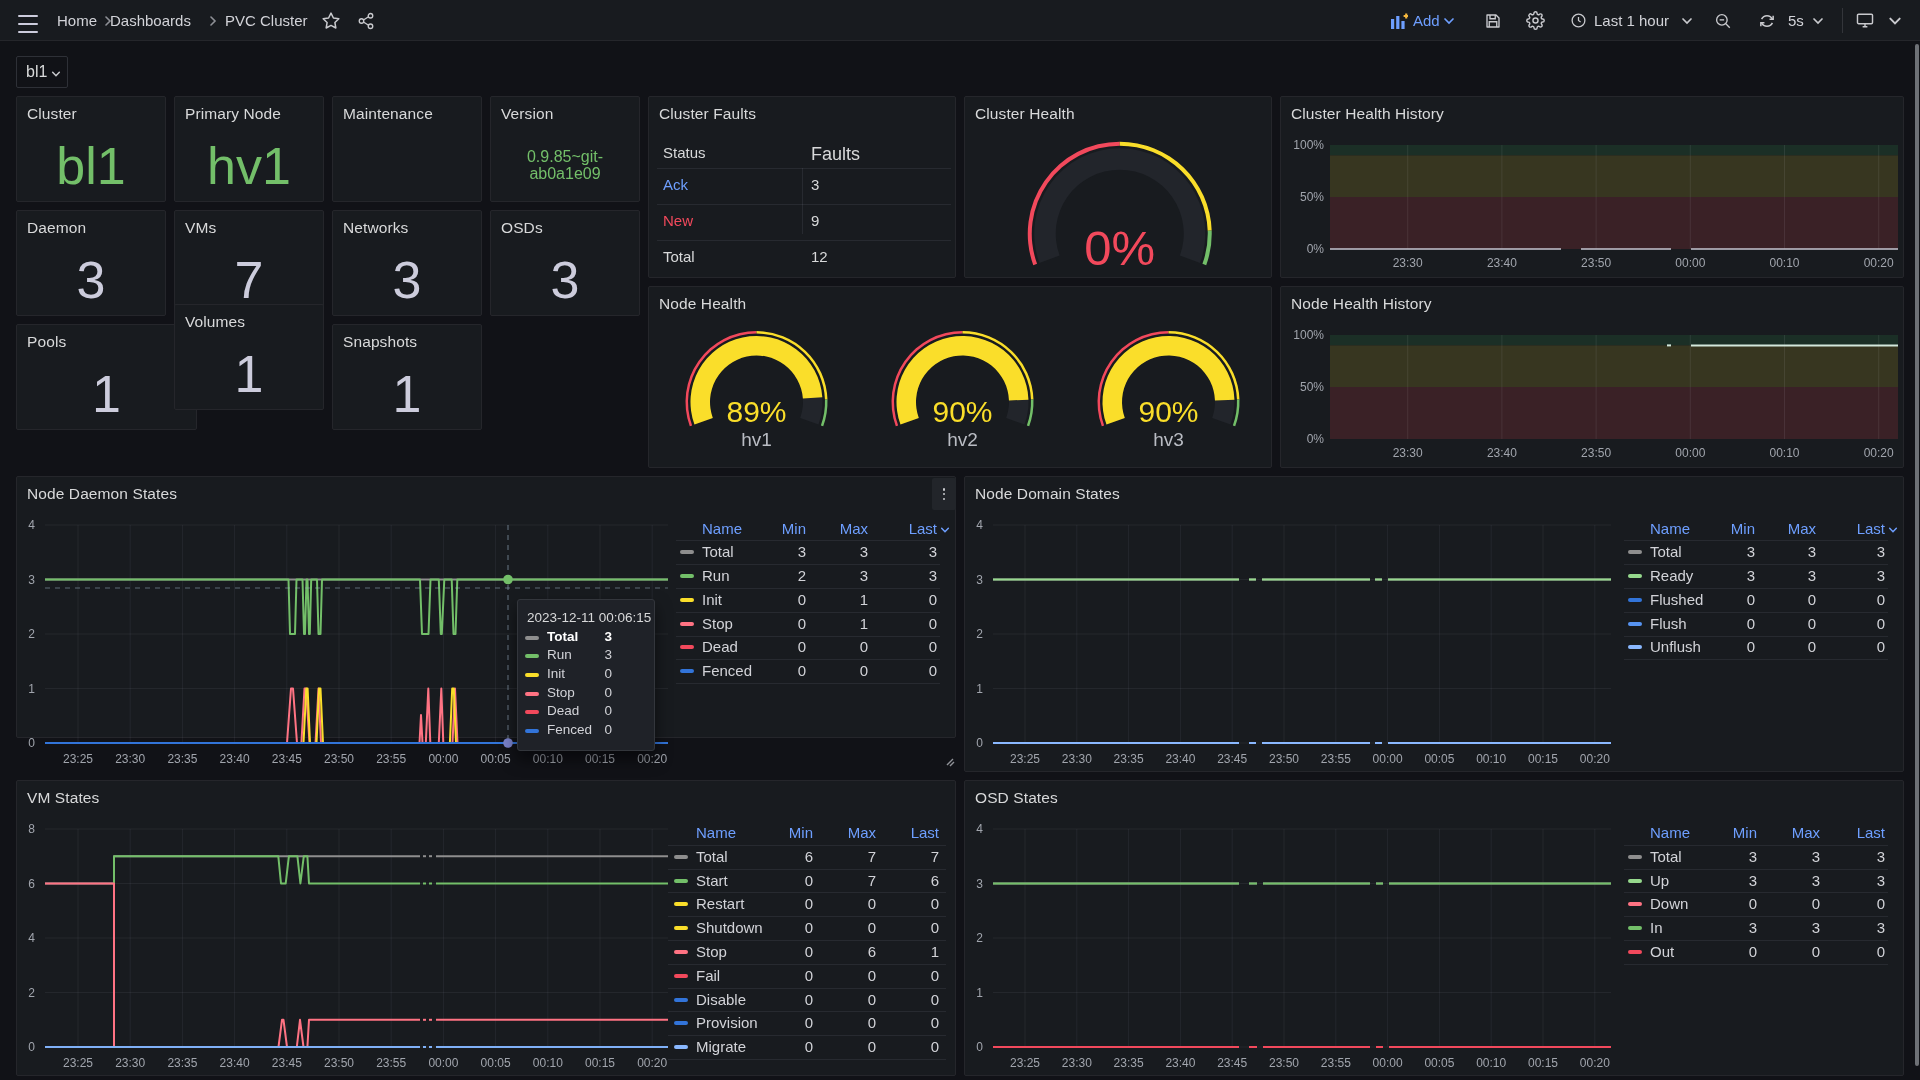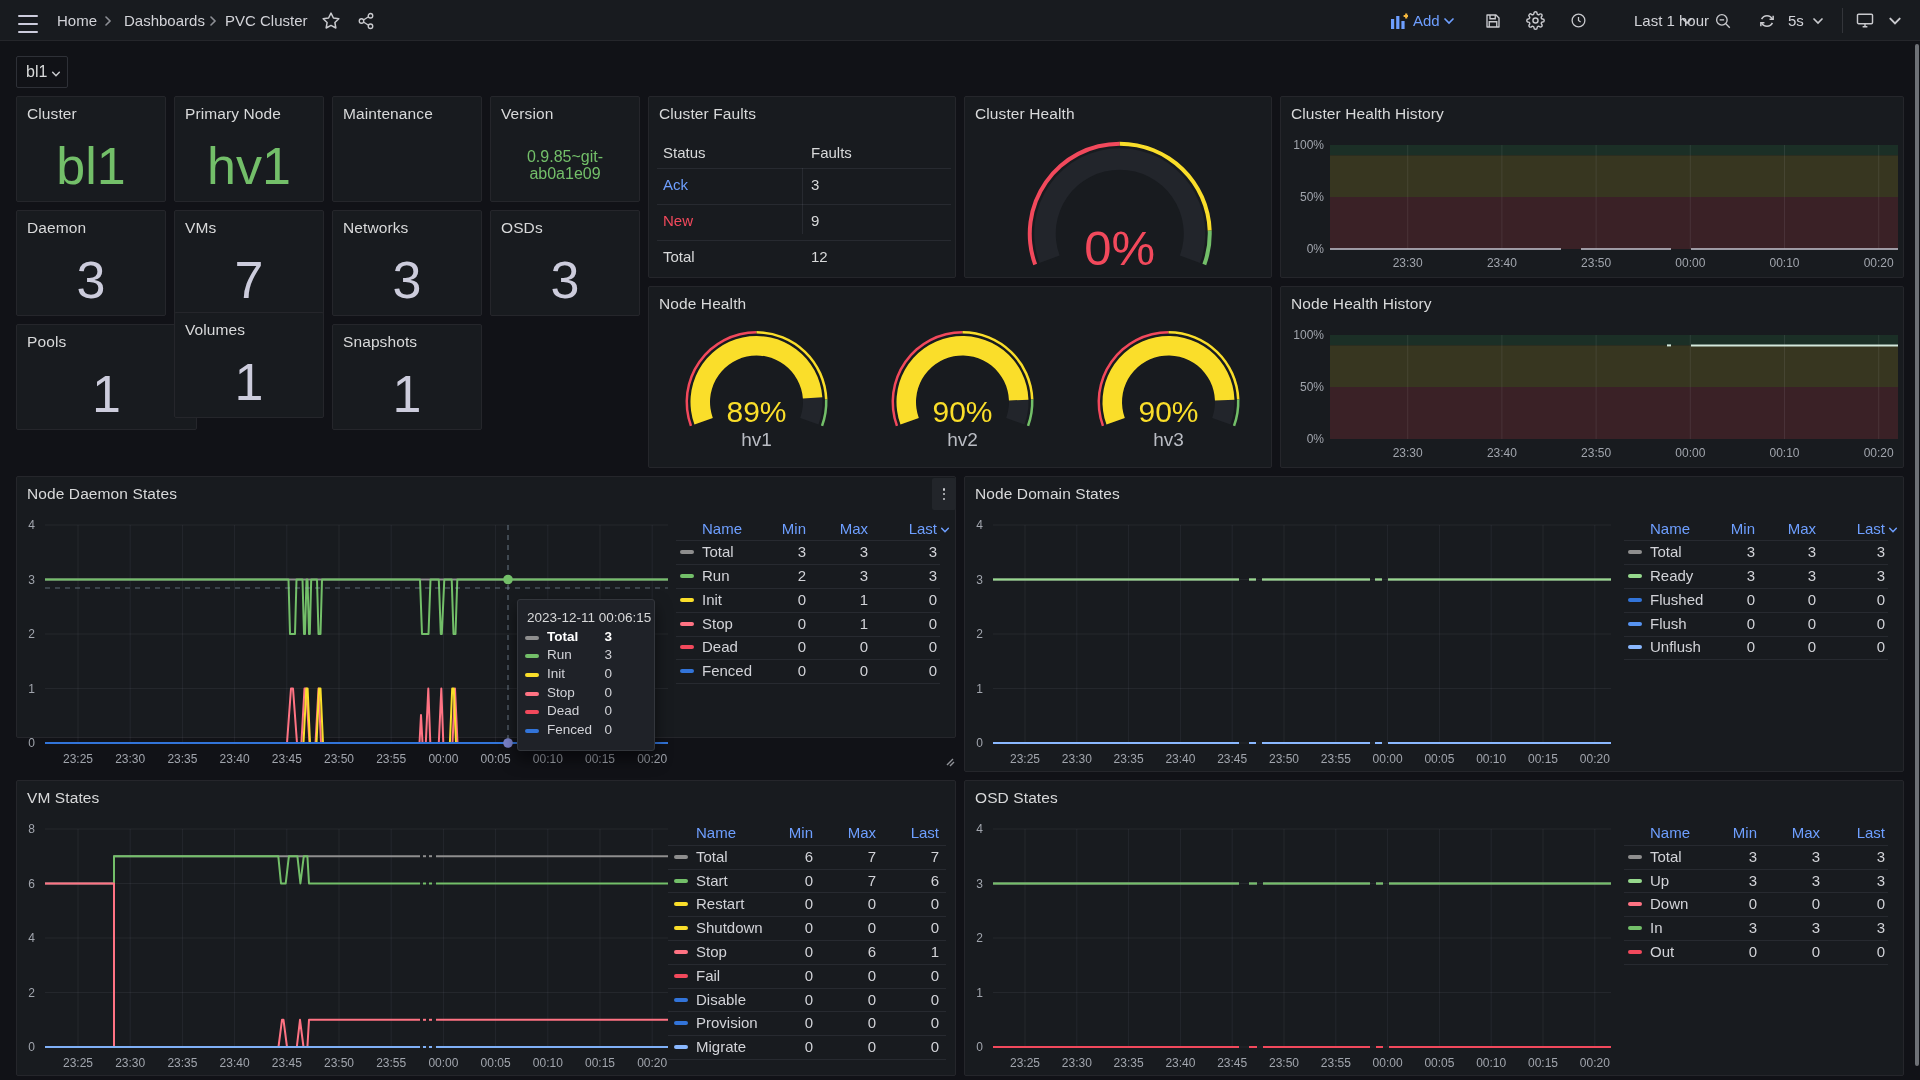--- a/index.html
+++ b/index.html
@@ -20,21 +20,21 @@
 </style></head><body>
 
 <div id="nav">
 <div class="abs" style="left:18px;top:15px;width:20px;height:2px;background:#ccccdc;border-radius:1px"></div>
 <div class="abs" style="left:18px;top:23px;width:20px;height:2px;background:#ccccdc;border-radius:1px"></div>
 <div class="abs" style="left:18px;top:31px;width:20px;height:2px;background:#ccccdc;border-radius:1px"></div>
 <div class="navtxt" style="left:57px;">Home</div>
 <svg width="10" height="10" style="left:103px;top:16px" viewBox="0 0 10 10">
       <path d="M3 1 L7 5 L3 9" stroke="#8e9096" stroke-width="1.6" fill="none" stroke-linecap="round"></path>
     </svg>
-<div class="navtxt" style="left:124px;">Dashboards</div>
+<div class="navtxt" style="left:110px;">Dashboards</div>
 <svg width="10" height="10" style="left:208px;top:16px" viewBox="0 0 10 10">
       <path d="M3 1 L7 5 L3 9" stroke="#8e9096" stroke-width="1.6" fill="none" stroke-linecap="round"></path>
     </svg>
 <div class="navtxt" style="left:225px;">PVC Cluster</div>
 <svg width="20" height="20" style="left:321px;top:11px" viewBox="0 0 24 24">
       <path d="M12 2.5l2.9 5.9 6.5 0.9-4.7 4.6 1.1 6.5-5.8-3.1-5.8 3.1 1.1-6.5-4.7-4.6 6.5-0.9z" fill="none" stroke="#c9cace" stroke-width="1.8" stroke-linejoin="round"></path>
     </svg>
 <svg width="18" height="18" style="left:357px;top:12px" viewBox="0 0 24 24" fill="none" stroke="#c9cace" stroke-width="1.8">
       <circle cx="18" cy="5" r="3"></circle>
       <circle cx="6" cy="12" r="3"></circle>
@@ -57,21 +57,21 @@
       <path d="M7 20 v-7 h10 v7"></path>
     </svg>
 <svg width="19" height="19" style="left:1526px;top:11px" viewBox="0 0 24 24" fill="none" stroke="#c9cace" stroke-width="1.8">
       <circle cx="12" cy="12" r="3.2"></circle>
       <path d="M19.4 15a1.65 1.65 0 0 0 .33 1.82l.06.06a2 2 0 1 1-2.83 2.83l-.06-.06a1.65 1.65 0 0 0-1.82-.33 1.65 1.65 0 0 0-1 1.51V21a2 2 0 1 1-4 0v-.09A1.65 1.65 0 0 0 9 19.4a1.65 1.65 0 0 0-1.82.33l-.06.06a2 2 0 1 1-2.83-2.83l.06-.06a1.65 1.65 0 0 0 .33-1.82 1.65 1.65 0 0 0-1.51-1H3a2 2 0 1 1 0-4h.09A1.65 1.65 0 0 0 4.6 9a1.65 1.65 0 0 0-.33-1.82l-.06-.06a2 2 0 1 1 2.83-2.83l.06.06a1.65 1.65 0 0 0 1.82.33H9a1.65 1.65 0 0 0 1-1.51V3a2 2 0 1 1 4 0v.09a1.65 1.65 0 0 0 1 1.51 1.65 1.65 0 0 0 1.82-.33l.06-.06a2 2 0 1 1 2.83 2.83l-.06.06a1.65 1.65 0 0 0-.33 1.82V9a1.65 1.65 0 0 0 1.51 1H21a2 2 0 1 1 0 4h-.09a1.65 1.65 0 0 0-1.51 1z"></path>
     </svg>
 <svg width="17" height="17" style="left:1570px;top:12px" viewBox="0 0 24 24" fill="none" stroke="#c9cace" stroke-width="1.8">
       <circle cx="12" cy="12" r="9"></circle>
       <path d="M12 7 v5 l3 2"></path>
     </svg>
-<div class="navtxt" style="left:1594px;margin-left:40px;">Last 1 hour</div>
+<div class="navtxt" style="left:1594px;">Last 1 hour</div>
 <svg width="12" height="12" style="left:1681px;top:15px" viewBox="0 0 12 12">
       <path d="M2 4 L6 8 L10 4" stroke="#c9cace" stroke-width="1.7" fill="none" stroke-linecap="round"></path>
     </svg>
 <svg width="18" height="18" style="left:1714px;top:12px" viewBox="0 0 24 24" fill="none" stroke="#c9cace" stroke-width="1.8">
       <circle cx="10.5" cy="10.5" r="7"></circle>
       <path d="M15.8 15.8 L21 21"></path>
       <path d="M7.5 10.5 h6"></path>
     </svg>
 <svg width="18" height="18" style="left:1758px;top:12px" viewBox="0 0 24 24" fill="none" stroke="#c9cace" stroke-width="2">
       <path d="M4.8 9.5 A 8 8 0 0 1 19.2 9.5"></path>
@@ -127,32 +127,32 @@
     <div class="statv" style="top:38.5px;font-size:52px;color:#ccccdc;line-height:60px">3</div>
   </div>
 <div class="panel" style="left:490px;top:210px;width:150px;height:106px">
     <div class="pt">OSDs</div>
     <div class="statv" style="top:38.5px;font-size:52px;color:#ccccdc;line-height:60px">3</div>
   </div>
 <div class="panel" style="left:16px;top:324px;width:181px;height:106px">
     <div class="pt">Pools</div>
     <div class="statv" style="top:38.5px;font-size:52px;color:#ccccdc;line-height:60px">1</div>
   </div>
-<div class="panel" style="left:174px;top:312px;width:150px;height:106px">
+<div class="panel" style="left:174px;top:304px;width:150px;height:106px">
     <div class="pt">Volumes</div>
     <div class="statv" style="top:38.5px;font-size:52px;color:#ccccdc;line-height:60px">1</div>
   </div>
 <div class="panel" style="left:332px;top:324px;width:150px;height:106px">
     <div class="pt">Snapshots</div>
     <div class="statv" style="top:38.5px;font-size:52px;color:#ccccdc;line-height:60px">1</div>
   </div>
 <div class="panel" style="left:648px;top:96px;width:308px;height:182px">
 <div class="pt">Cluster Faults</div>
 <div class="abs" style="left:14px;top:47px;font-size:15px;font-weight:500;color:#d8d9da">Status</div>
-<div class="abs" style="left:162px;top:47px;font-size:15px;font-weight:500;color:#d8d9da">Faults</div>
+<div class="abs" style="left:162px;top:47px;font-size:18px;font-weight:500;color:#d8d9da">Faults</div>
 <div class="abs" style="left:14px;top:79px;font-size:15px;font-weight:400;color:#6E9FFF">Ack</div>
 <div class="abs" style="left:162px;top:79px;font-size:15px;font-weight:400;color:#d8d9da">3</div>
 <div class="abs" style="left:14px;top:115px;font-size:15px;font-weight:400;color:#F2495C">New</div>
 <div class="abs" style="left:162px;top:115px;font-size:15px;font-weight:400;color:#d8d9da">9</div>
 <div class="abs" style="left:14px;top:151px;font-size:15px;font-weight:400;color:#d8d9da">Total</div>
 <div class="abs" style="left:162px;top:151px;font-size:15px;font-weight:400;color:#d8d9da">12</div>
 <div class="sep" style="left:8px;top:70.5px;width:294px"></div>
 <div class="sep" style="left:8px;top:106.5px;width:294px"></div>
 <div class="sep" style="left:8px;top:142.5px;width:294px"></div>
 <div class="abs" style="left:153px;top:70.5px;width:1px;height:66px;background:rgba(204,204,220,0.09)"></div>

